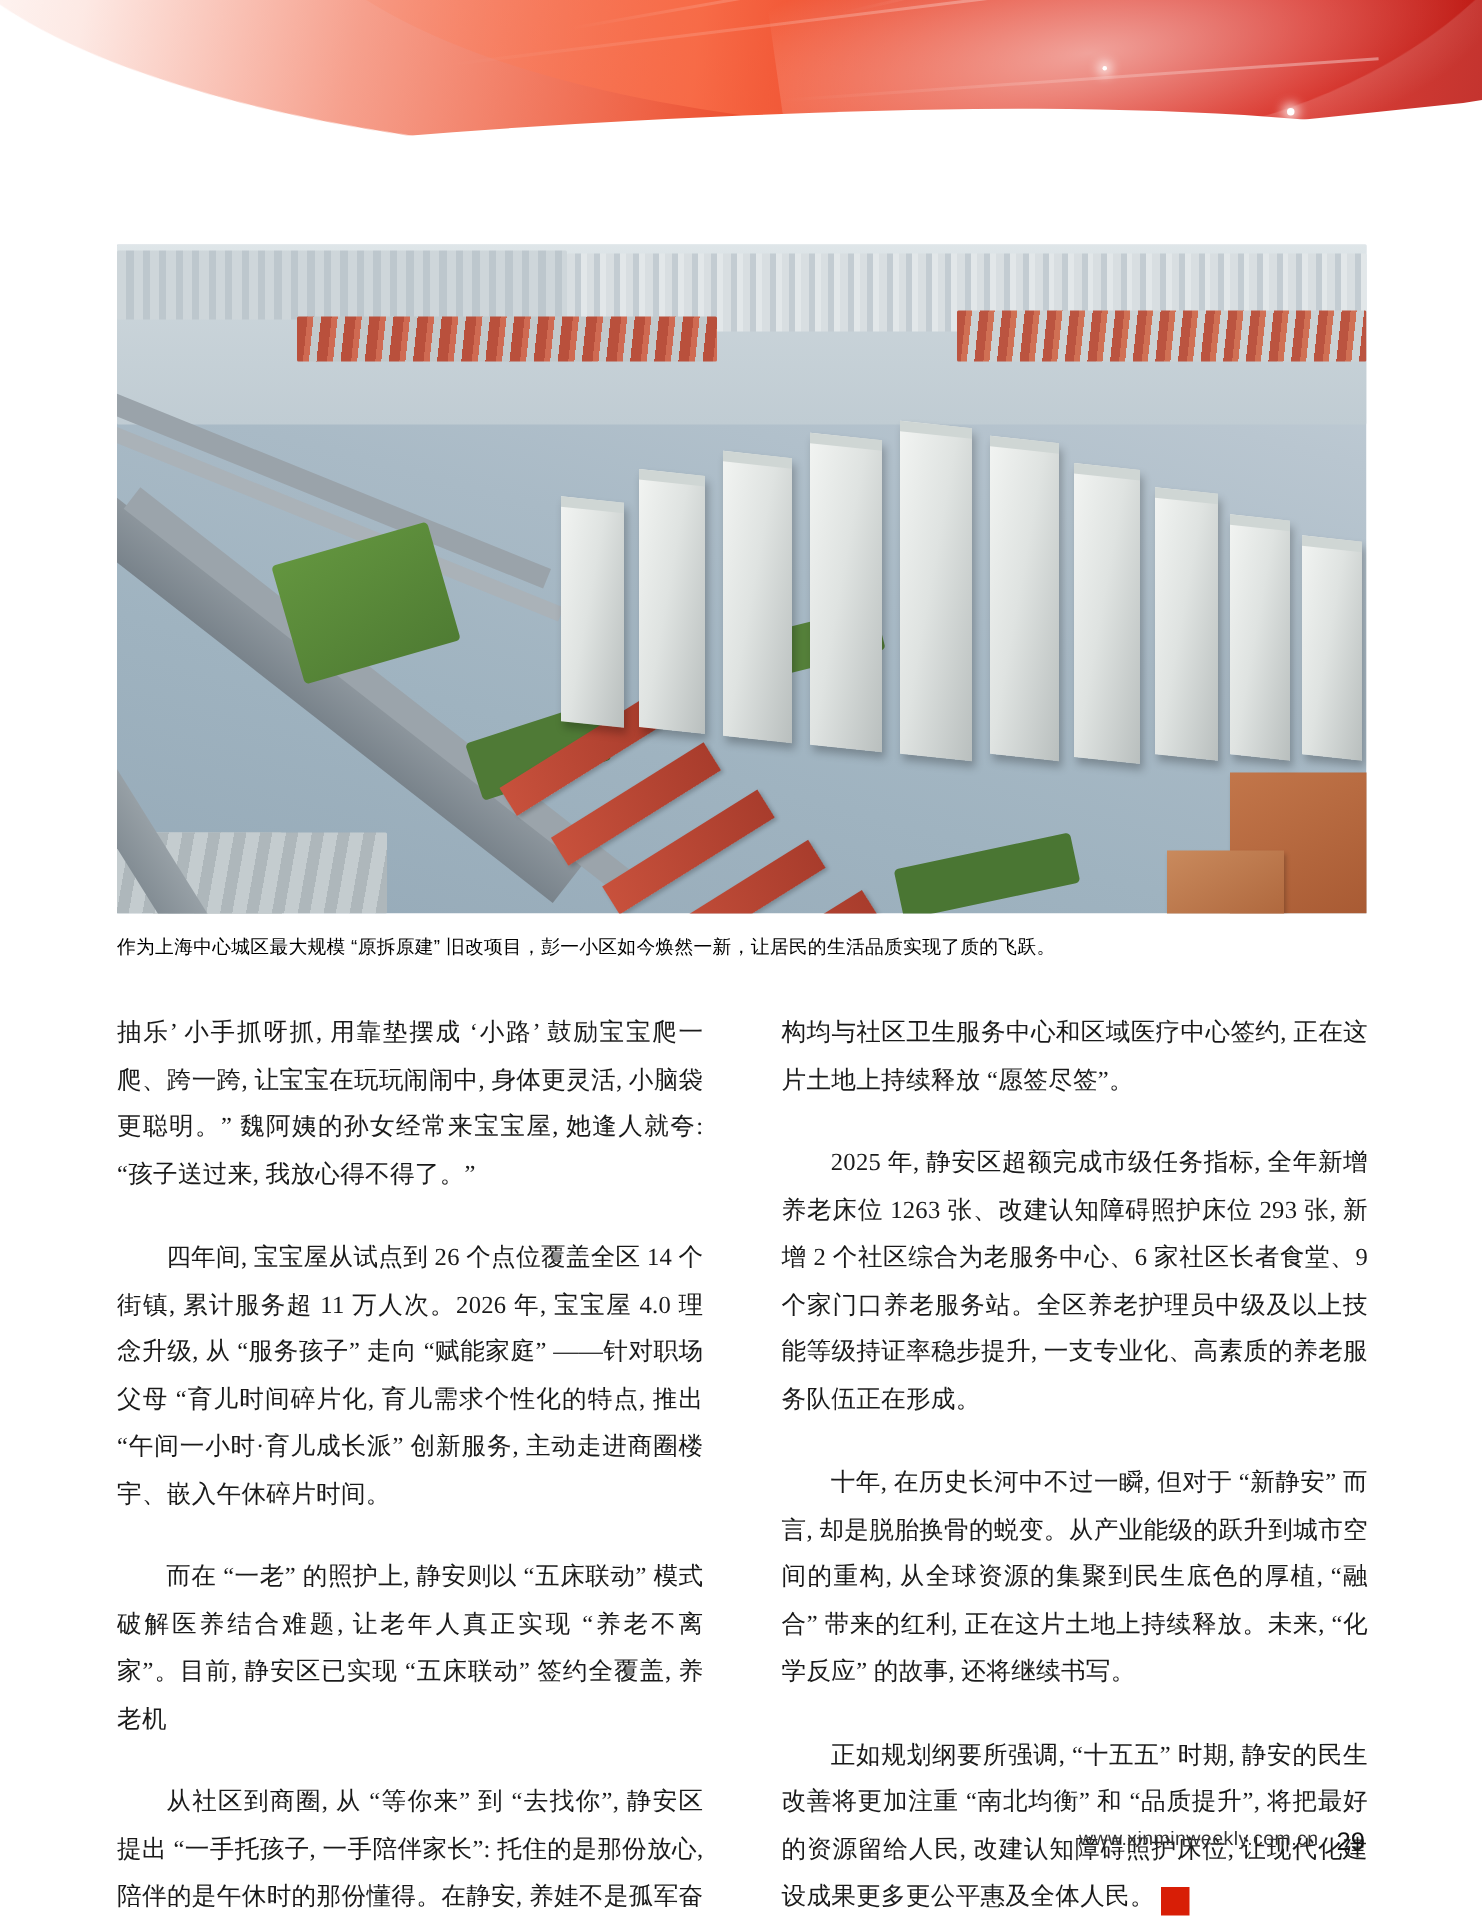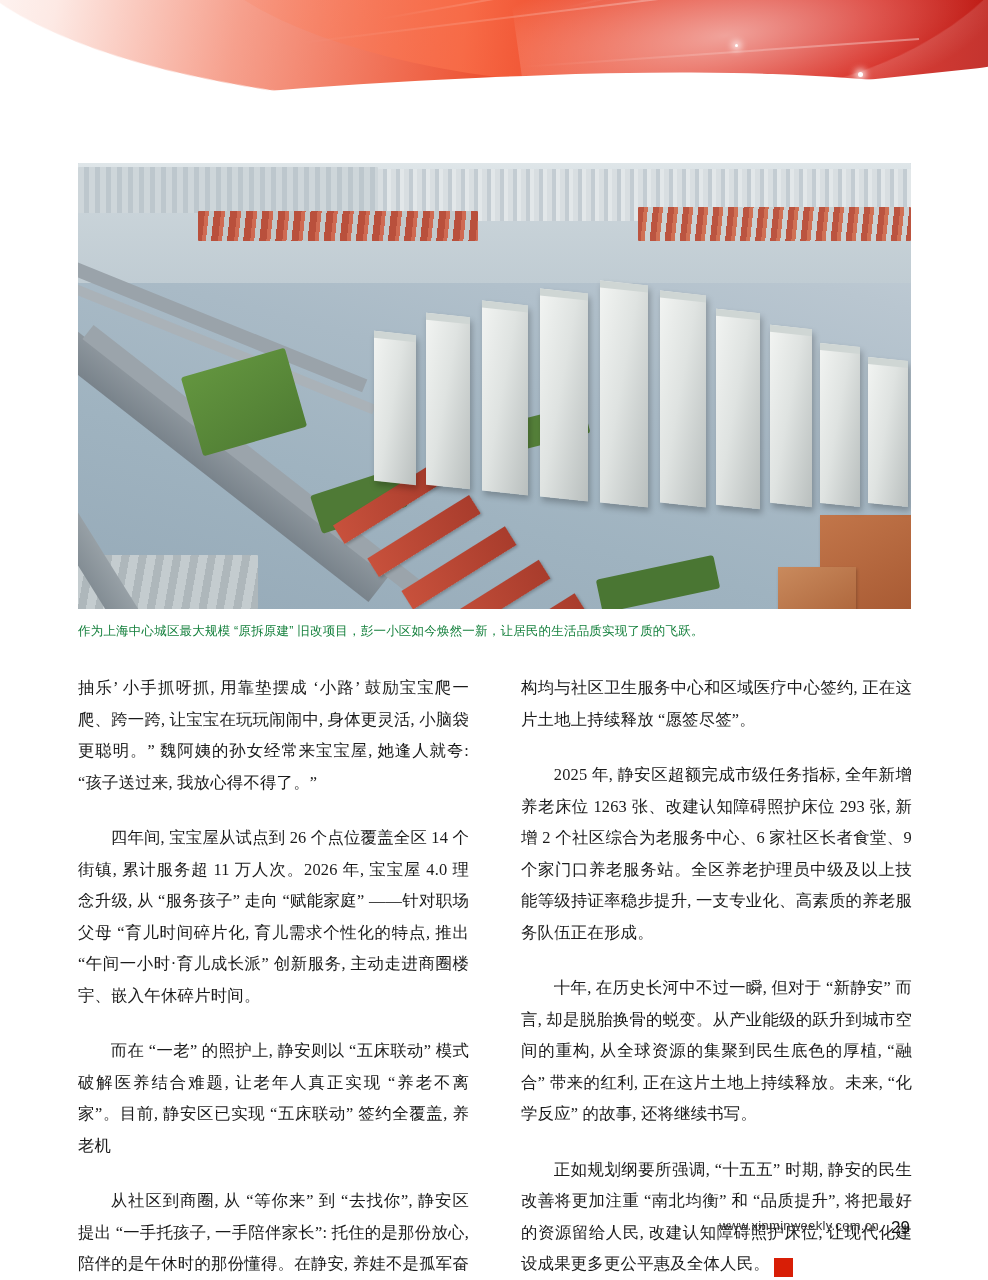--- a/index.html
+++ b/index.html
@@ -130,21 +130,21 @@
     background: linear-gradient(100deg, #c8513c 0%, #a83c2c 100%);
     box-shadow: 1px 2px 3px rgba(0,0,0,0.22);
   }
   .caption {
     position: absolute;
     left: 78px;
     top: 623px;
     width: 840px;
     font-family: "Liberation Sans", sans-serif;
     font-size: 12.5px;
-    color: #15803d;
+    color: #000000;
     letter-spacing: .2px;
   }
 
   
   .columns {
     position: absolute;
     left: 78px;
     top: 672px;
     width: 834px;
     display: flex;

